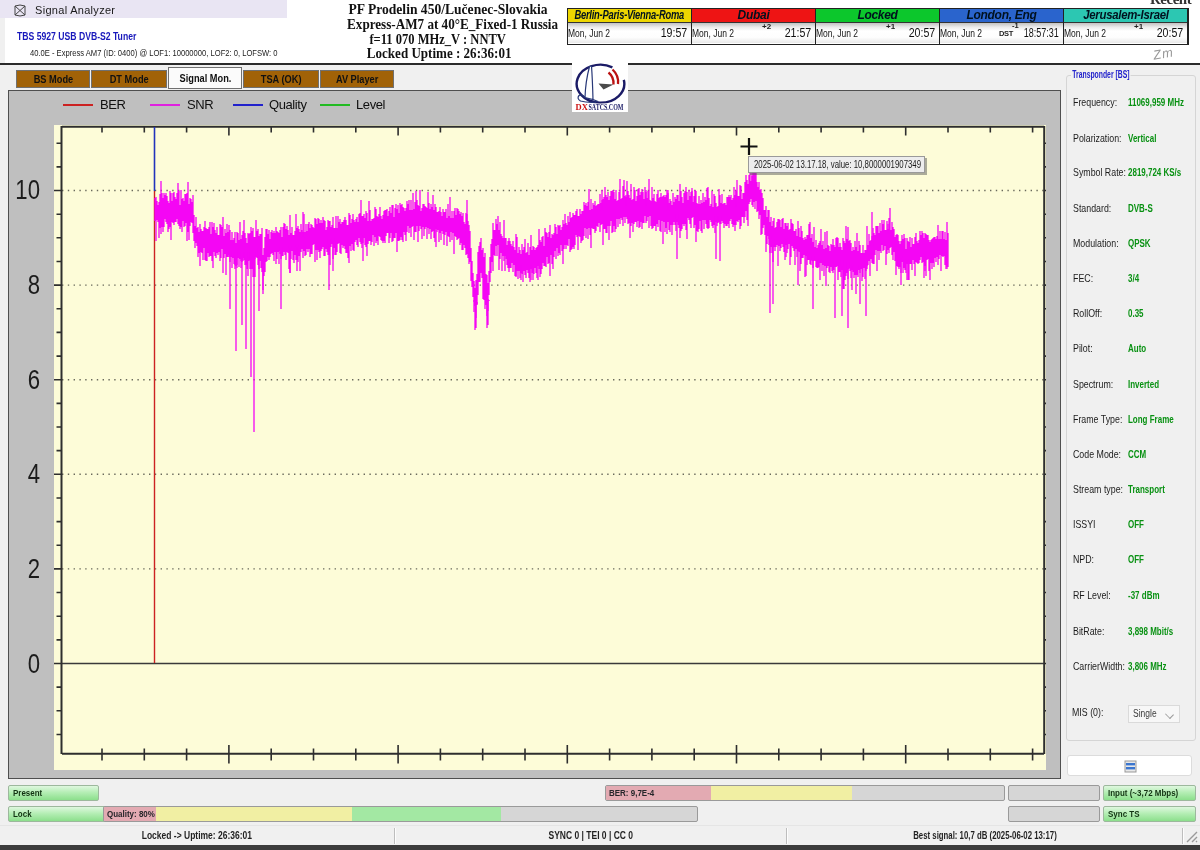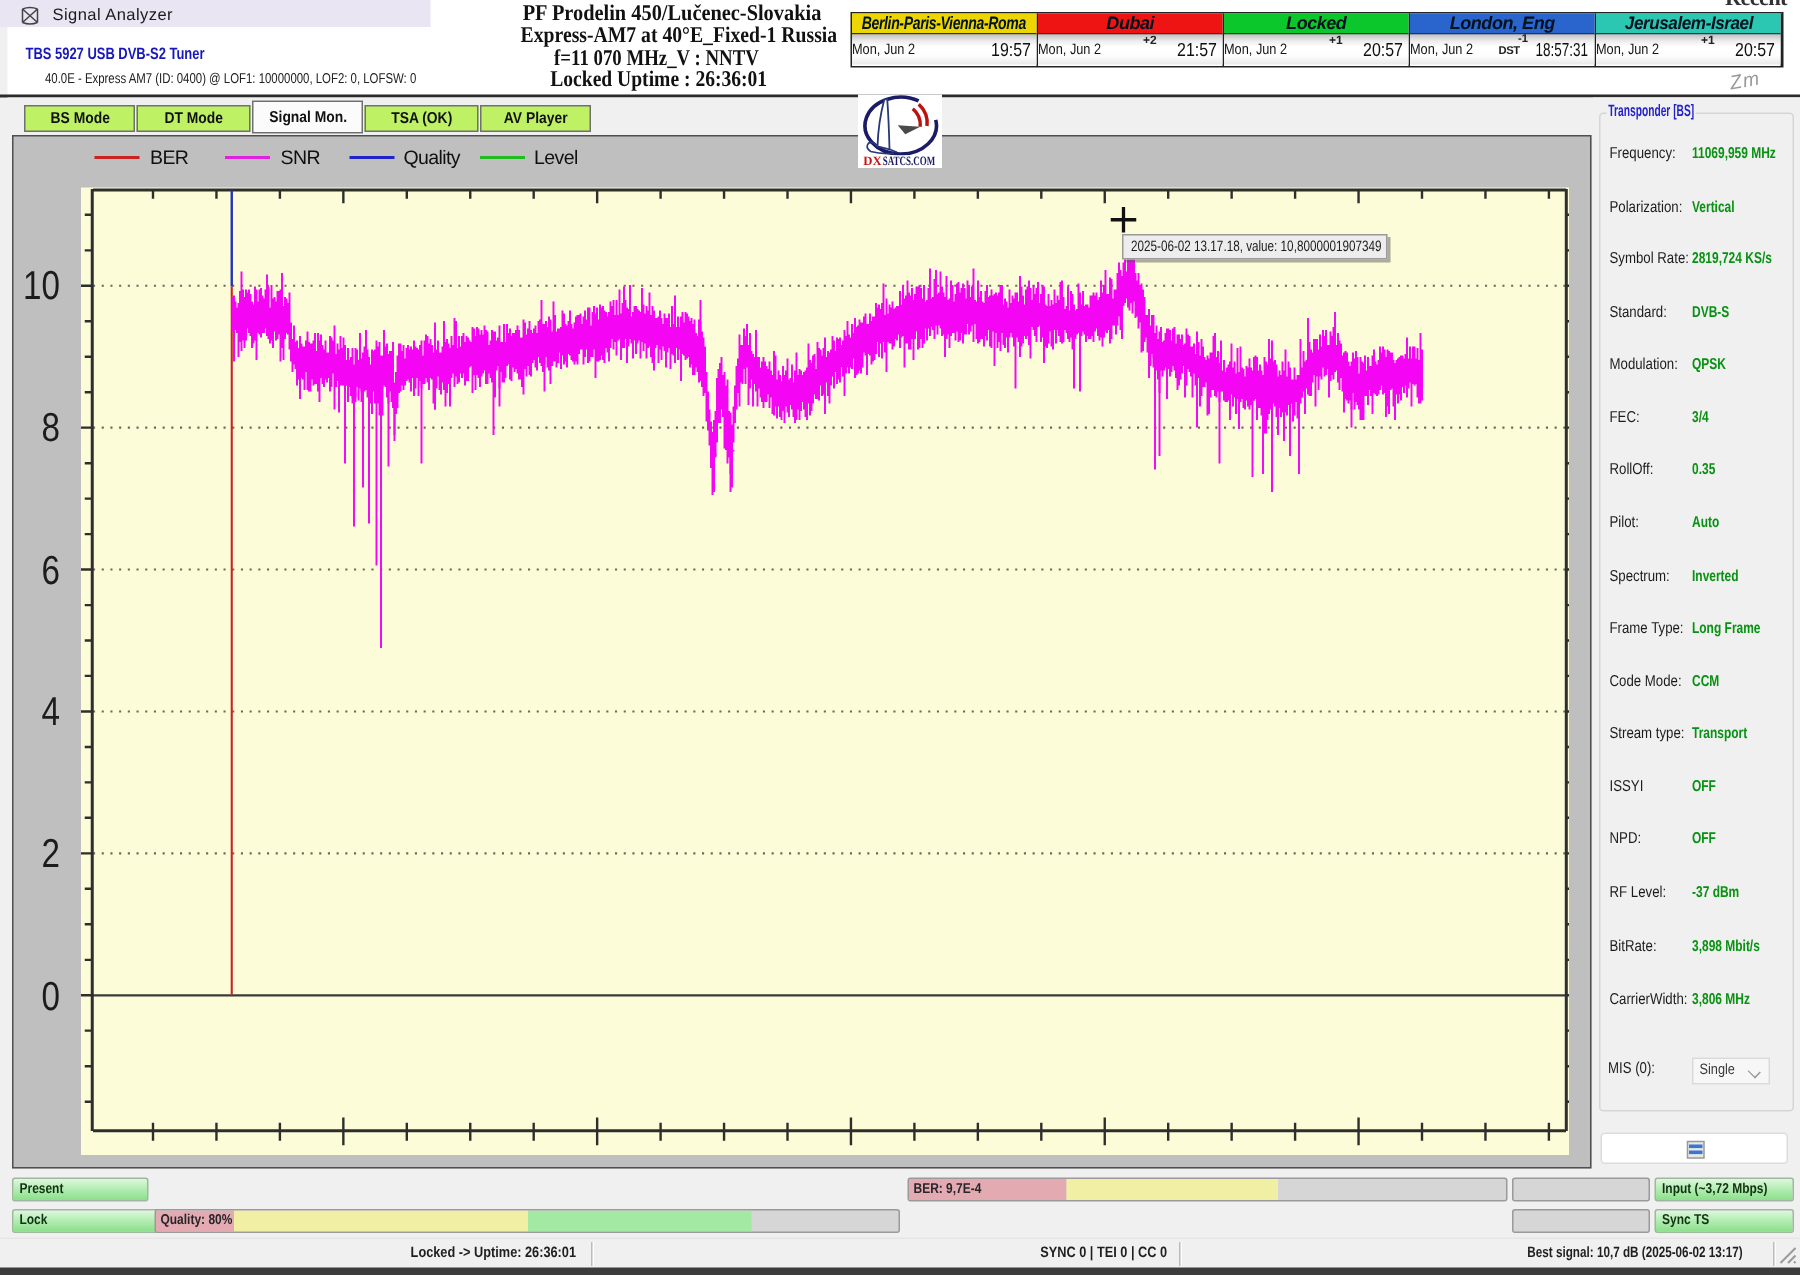--- a/index.html
+++ b/index.html
@@ -21,21 +21,21 @@
 .cd{position:absolute;left:0;top:4.5px;font-weight:normal;font-size:10px;color:#151515}
 .sl{transform-origin:left}
 .sr{transform-origin:right}
 .ct{position:absolute;right:4px;top:3px;font-weight:normal;font-size:12.5px;color:#101010}
 .tz{position:absolute;left:70px;top:-1px;font-weight:bold;font-size:8px;color:#222}
 .dstw{position:absolute;left:57px;top:0}
 .tz2{position:absolute;left:15px;top:-2px;font-weight:bold;font-size:7.5px;color:#222}
 .dst{position:absolute;left:2px;top:5.5px;font-weight:bold;font-size:7.5px;color:#222;letter-spacing:-.3px}
 #hline{position:absolute;left:0;top:63px;width:1200px;height:2px;background:#2b2b2b}
 #tabbar{position:absolute;left:5px;top:65px;width:1195px;height:25px;background:#f0f0f0}
-.tab{position:absolute;top:4.5px;height:18px;background:#bef264;border:1px solid #707070;font-size:10.5px;font-weight:bold;color:#111;text-align:center;line-height:16px}
+.tab{position:absolute;top:4.5px;height:18px;background:#a16207;border:1px solid #707070;font-size:10.5px;font-weight:bold;color:#111;text-align:center;line-height:16px}
 .tab.sel{top:1.5px;height:22px;background:#fbfbfb;line-height:21px;z-index:2}
 #panel{position:absolute;left:8px;top:90px;width:1053px;height:689px;background:#bfbfbf;border:1px solid #4f4f4f}
 .leg{position:absolute;top:104px;height:2px;width:30px}
 .legt{position:absolute;top:97px;font-size:13px;color:#101010;letter-spacing:-.4px}
 #chart{position:absolute;left:54px;top:125px;width:992px;height:645px;background:#fdfcd8}
 .ylab{position:absolute;width:40px;left:0;text-align:right;font-size:27px;color:#1c1c1c;height:32px;line-height:32px;transform:scaleX(.82);transform-origin:right}
 #tip{position:absolute;left:748px;top:156px;width:177px;height:17px;background:#ededed;border:1px solid #9a9a9a;box-shadow:2px 2px 0 rgba(90,90,90,.5);font-size:10px;color:#1a1a1a;line-height:15px;padding-left:5px;white-space:nowrap}
 #tip span{display:inline-block;transform:scaleX(.78);transform-origin:left}
 #rpanel{position:absolute;left:1062px;top:65px;width:138px;height:715px;background:#f0f0f0}
 #gbox{position:absolute;left:1066px;top:75px;width:130px;height:666px;border:1px solid #d5d5d5;border-radius:3px}
@@ -47,21 +47,21 @@
 #misdd b{display:inline-block;transform:scaleX(.85);transform-origin:left;font-weight:normal}
 #misdd:after{content:"";position:absolute;right:6px;top:5px;width:6px;height:6px;border-right:1.5px solid #999;border-bottom:1.5px solid #999;transform:rotate(45deg) scale(1,.8)}
 #iobtn{position:absolute;left:1067px;top:755px;width:125px;height:21px;background:#fff;border:1px solid #dcdcdc;border-radius:3px}
 .gbtn{position:absolute;height:16px;background:linear-gradient(#dff7df 0,#b5eeb5 45%,#8cdf8c 100%);border:1px solid #9db89d;border-radius:2px;font-size:9.5px;font-weight:bold;color:#123312;padding-left:4px;line-height:14px;white-space:nowrap}
 .gbtn span{display:inline-block;transform:scaleX(.84);transform-origin:left}
 .pbar{position:absolute;height:16px;background:#d6d6d6;border:1px solid #9a9a9a;border-radius:2px;overflow:hidden}
 .pbar .txt{position:absolute;left:3px;top:1px;font-size:9.5px;font-weight:bold;color:#26262a;white-space:nowrap;z-index:3;transform:scaleX(.84);transform-origin:left}
 .seg{position:absolute;top:0;bottom:0}
 #sbar{position:absolute;left:0;top:825px;width:1200px;height:20px;background:#f0f0f0;border-top:1px solid #e5e5e5}
 .sep{position:absolute;top:2px;height:16px;width:2px;border-left:1px solid #bdbdbd;border-right:1px solid #fdfdfd}
-.stxt{position:absolute;top:4px;font-size:10px;font-weight:bold;color:#1f1f1f;text-align:right}
+.stxt{position:absolute;top:4px;font-size:10px;font-weight:bold;color:#1f1f1f;text-align:center}
 .stxt span{display:inline-block;transform:scaleX(.85)}
 #grip{position:absolute;right:1px;top:4px;width:14px;height:14px}
 #bstrip{position:absolute;left:0;top:845px;width:1200px;height:5px;background:#3c3c3c}
 </style></head><body>
 <div id="page">
   <div id="hdr">
       <div id="recent">Recent</div>
     </div>
   <div id="tbar">
     <svg class="abs" style="left:13px;top:4px" width="15" height="14" viewBox="0 0 15 14">
@@ -216,21 +216,21 @@
     </div>
   <div class="gbtn" style="left:8px;top:784.5px;width:91px"><span>Present</span></div>
   <div class="pbar" style="left:605px;top:784.5px;width:400px">
       <div class="seg" style="left:0;width:105px;background:#e3aab2"></div>
       <div class="seg" style="left:105px;width:141px;background:#f1efa3"></div>
       <div class="txt">BER: 9,7E-4</div>
     </div>
   <div class="pbar" style="left:1008px;top:784.5px;width:92px"></div>
   <div class="gbtn" style="left:1103px;top:784.5px;width:93px"><span>Input (~3,72 Mbps)</span></div>
   <div class="gbtn" style="left:8px;top:805.5px;width:102px"><span>Lock</span></div>
-  <div class="pbar" style="left:103px;top:805.5px;width:497px">
+  <div class="pbar" style="left:103px;top:805.5px;width:595px">
       <div class="seg" style="left:0;width:52px;background:#e3aab2"></div>
       <div class="seg" style="left:52px;width:196px;background:#f1efa3"></div>
       <div class="seg" style="left:248px;width:149px;background:#a3e8a3"></div>
       <div class="txt">Quality: 80%</div>
     </div>
   <div class="pbar" style="left:1008px;top:805.5px;width:92px"></div>
   <div class="gbtn" style="left:1103px;top:805.5px;width:93px"><span>Sync TS</span></div>
   <div id="sbar">
     <div class="sep" style="left:394px"></div>
       <div class="sep" style="left:786px"></div>

